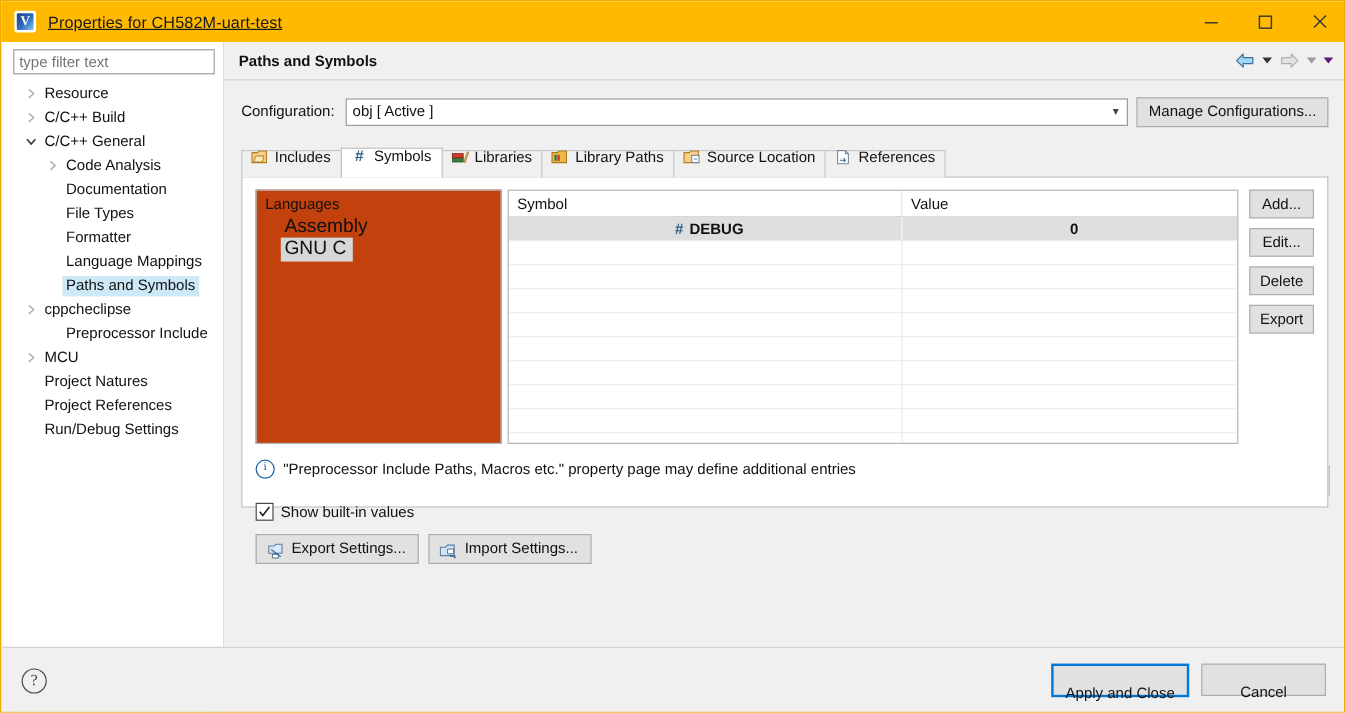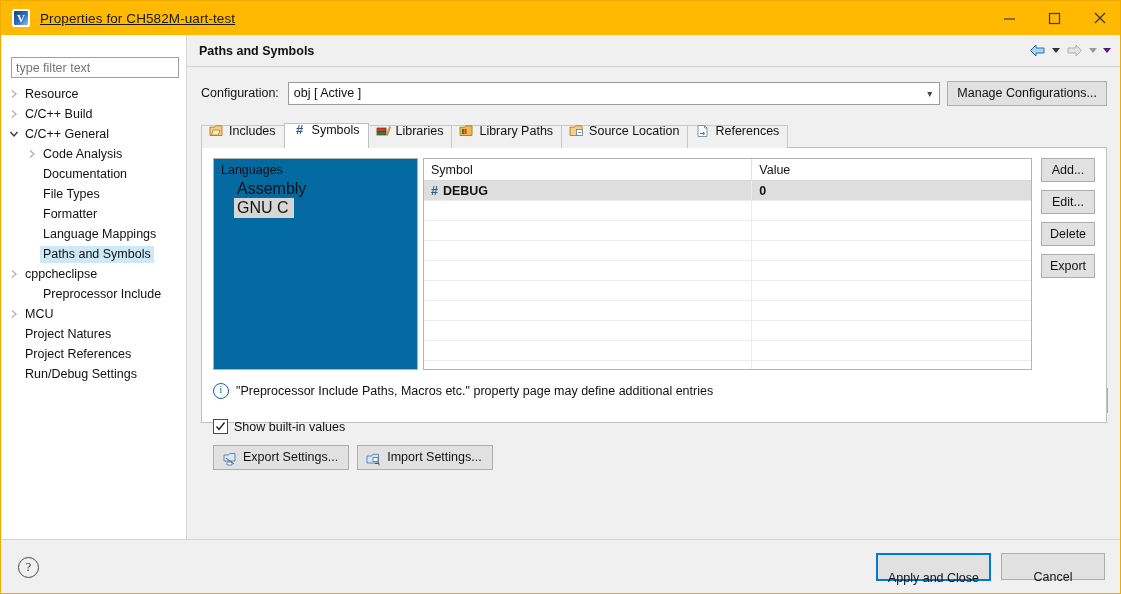--- a/index.html
+++ b/index.html
@@ -85,36 +85,37 @@
   
   .sidebar {
     position: absolute;
     left: 1px; top: 34px;
     width: 184px;
     height: 504px;
     background: #ffffff;
     box-sizing: border-box;
   }
   .filter-wrap {
-    padding: 22px 7px 4px 9px;
+    padding: 6px 7px 4px 9px;
   }
   .filter-input {
     width: 100%;
     height: 21px;
     box-sizing: border-box;
     border: 1px solid #a0a0a0;
     background: #ffffff;
     font-family: "Liberation Sans", sans-serif;
     font-size: 12.5px;
     color: #9a9a9a;
     padding: 0 4px;
     outline: none;
   }
   .tree {
     padding-top: 2px;
+    padding-left: 12px;
   }
   .tree-item {
     height: 20px;
     display: flex;
     align-items: center;
     font-size: 12.5px;
     color: #111;
     white-space: nowrap;
     cursor: default;
   }
@@ -321,21 +322,21 @@
 
   .lists-row {
     display: flex;
     align-items: flex-start;
     height: 212px;
   }
   .lang-box {
     width: 205px;
     height: 212px;
     border: 1px solid #b3b3b3;
-    background: #0369a1;
+    background: #c2410c;
     box-sizing: border-box;
     overflow: hidden;
     flex: none;
   }
   .lang-head {
     padding: 4px 0 2px 7px;
     font-size: 12.5px;
     color: #111;
   }
   .lang-item {
@@ -382,20 +383,21 @@
   table.symtab th:last-child { border-right: none; }
   table.symtab td {
     height: 19px;
     font-size: 12.5px;
     color: #111;
     padding: 0 0 0 7px;
     border-bottom: 1px solid #ececec;
     border-right: 1px solid #ececec;
     overflow: hidden;
     white-space: nowrap;
+    text-align: center;
   }
   table.symtab td:last-child { border-right: none; }
   table.symtab tr.selected td {
     background: #dedede;
     font-weight: bold;
   }
   .hash {
     color: #2e5b86;
     font-weight: bold;
     margin-right: 5px;

